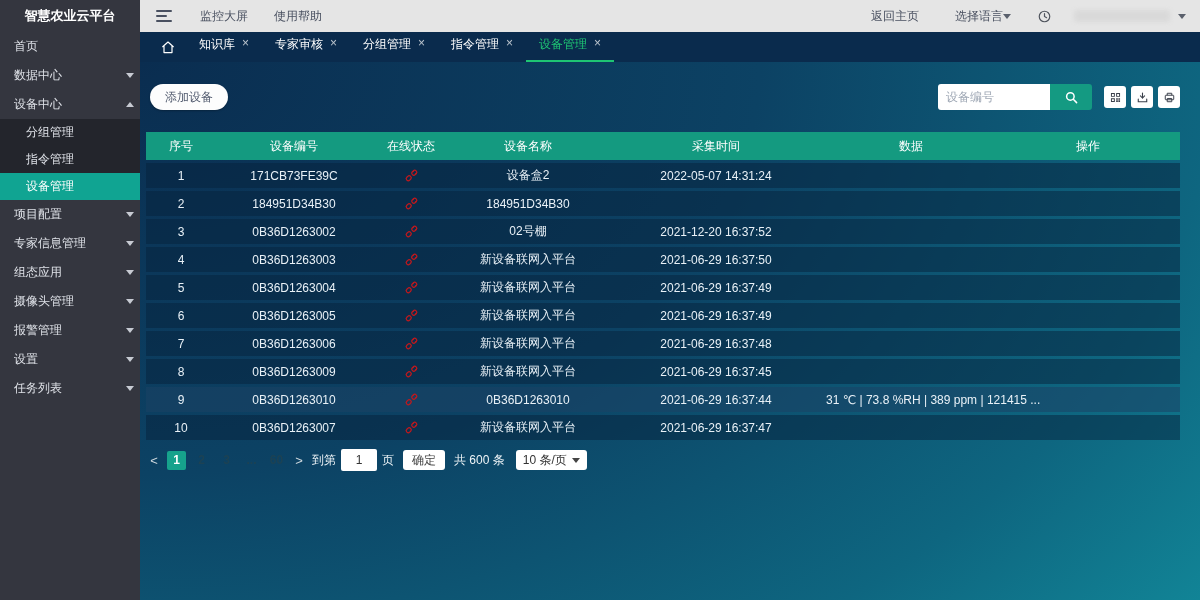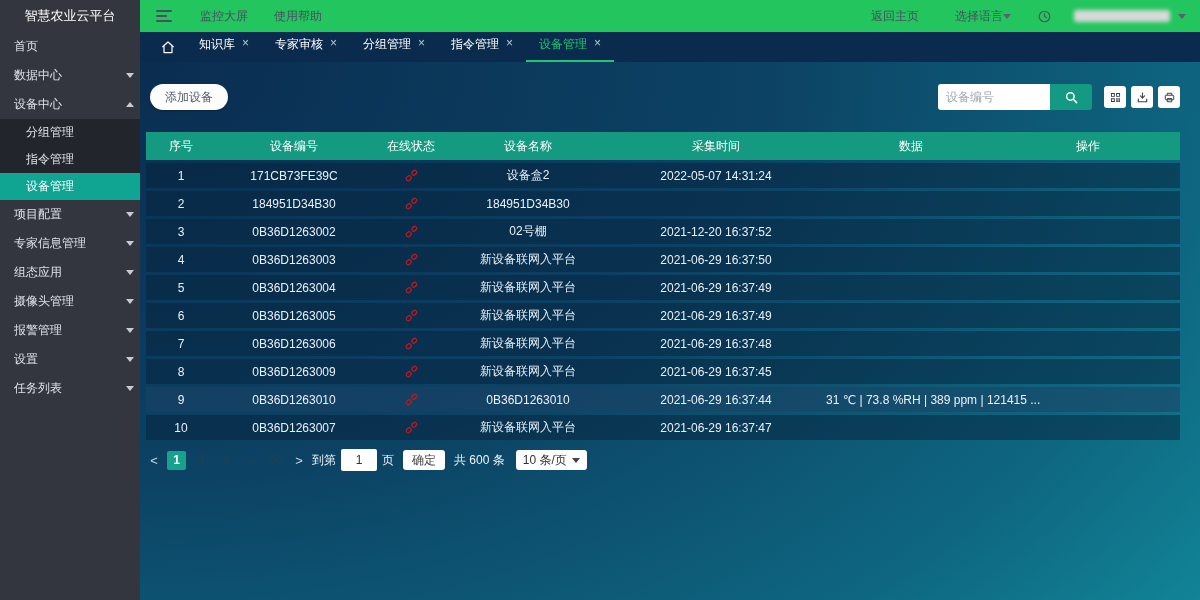--- a/index.html
+++ b/index.html
@@ -1,32 +1,32 @@
 <!DOCTYPE html>
 <html><head>
 <meta charset="utf-8">
 <style>
   html,body{margin:0;padding:0}
   body{width:1200px;height:600px;overflow:hidden;font-family:"Liberation Sans","DejaVu Sans",sans-serif;background:#000}
   .app{display:flex;width:1200px;height:600px}
 
   
   .sidebar{width:140px;flex-shrink:0;background:#34363f;color:#e4e6ea;display:flex;flex-direction:column}
-  .brand{height:32px;line-height:32px;text-align:center;font-size:13px;font-weight:normal;color:#fff}
+  .brand{height:32px;line-height:32px;text-align:center;font-size:13px;font-weight:bold;color:#fff}
   .side-item{height:29px;display:flex;align-items:center;padding:0 6px 0 14px;font-size:12px;cursor:pointer;color:#dfe2e8}
   .side-item.sub{height:27px;background:#23252c;padding-left:26px}
   .side-item.sub.active{background:#10a492;color:#fff}
   .chev{width:0;height:0;border-left:4px solid transparent;border-right:4px solid transparent;margin-left:auto}
   .chev.down{border-top:5px solid #c7cbd3}
   .chev.up{border-bottom:5px solid #c7cbd3}
 
   
   .main{flex:1;display:flex;flex-direction:column;min-width:0}
 
-  .topbar{height:32px;background:#22c55e;display:flex;align-items:center;padding:0 14px 0 16px;font-size:12px;color:#495060}
+  .topbar{height:32px;background:#e5e5e5;display:flex;align-items:center;padding:0 14px 0 16px;font-size:12px;color:#495060}
   .collapse-btn{display:flex;flex-direction:column;gap:3px;width:18px;cursor:pointer}
   .collapse-btn .bar{height:2px;background:#495060;border-radius:1px}
   .bar.b1{width:16px}.bar.b2{width:11px}.bar.b3{width:16px}
   .topbar-link{margin-left:26px;cursor:pointer}
   .topbar-right{margin-left:auto;display:flex;align-items:center}
   .lang{margin-left:36px;display:flex;align-items:center;cursor:pointer}
   .caret{width:0;height:0;border-left:4px solid transparent;border-right:4px solid transparent;border-top:5px solid #5a606c}
   .clock-btn{margin-left:26px;display:flex;align-items:center;cursor:pointer}
   .user{margin-left:22px;display:flex;align-items:center;gap:8px;cursor:pointer}
   .user-blur{width:96px;height:12px;background:#d9d9d9;border-radius:2px;filter:blur(2px)}

